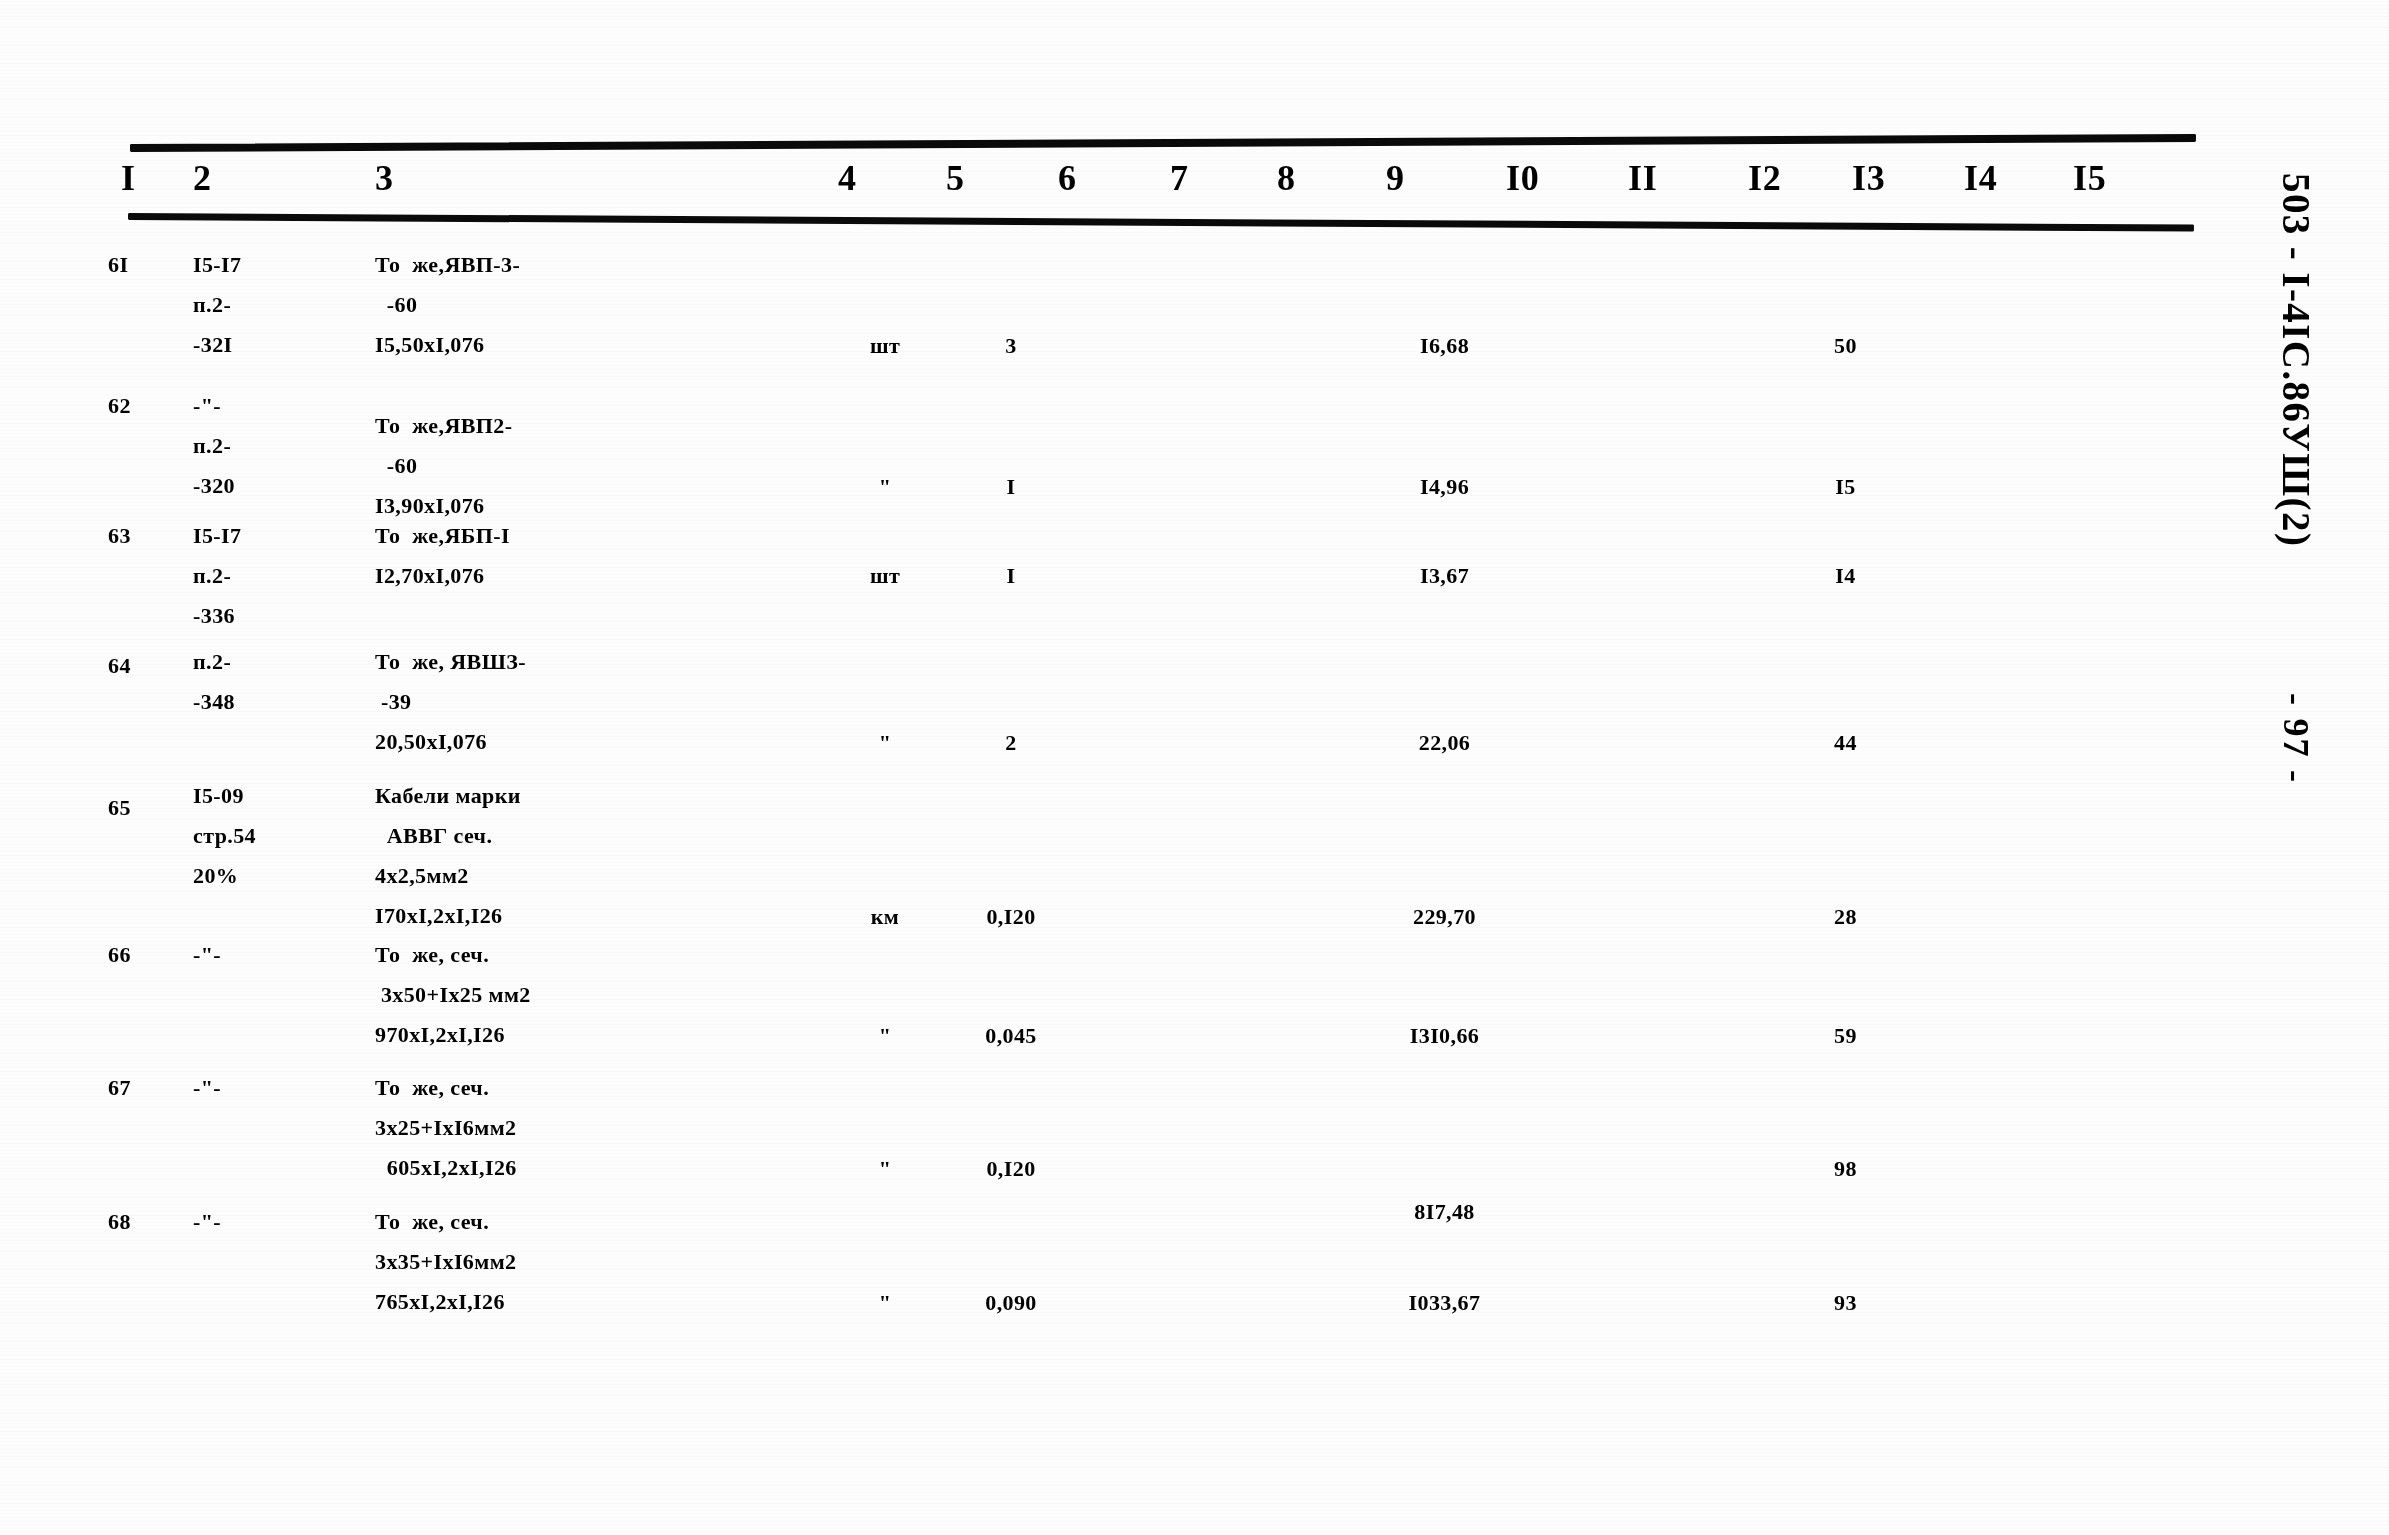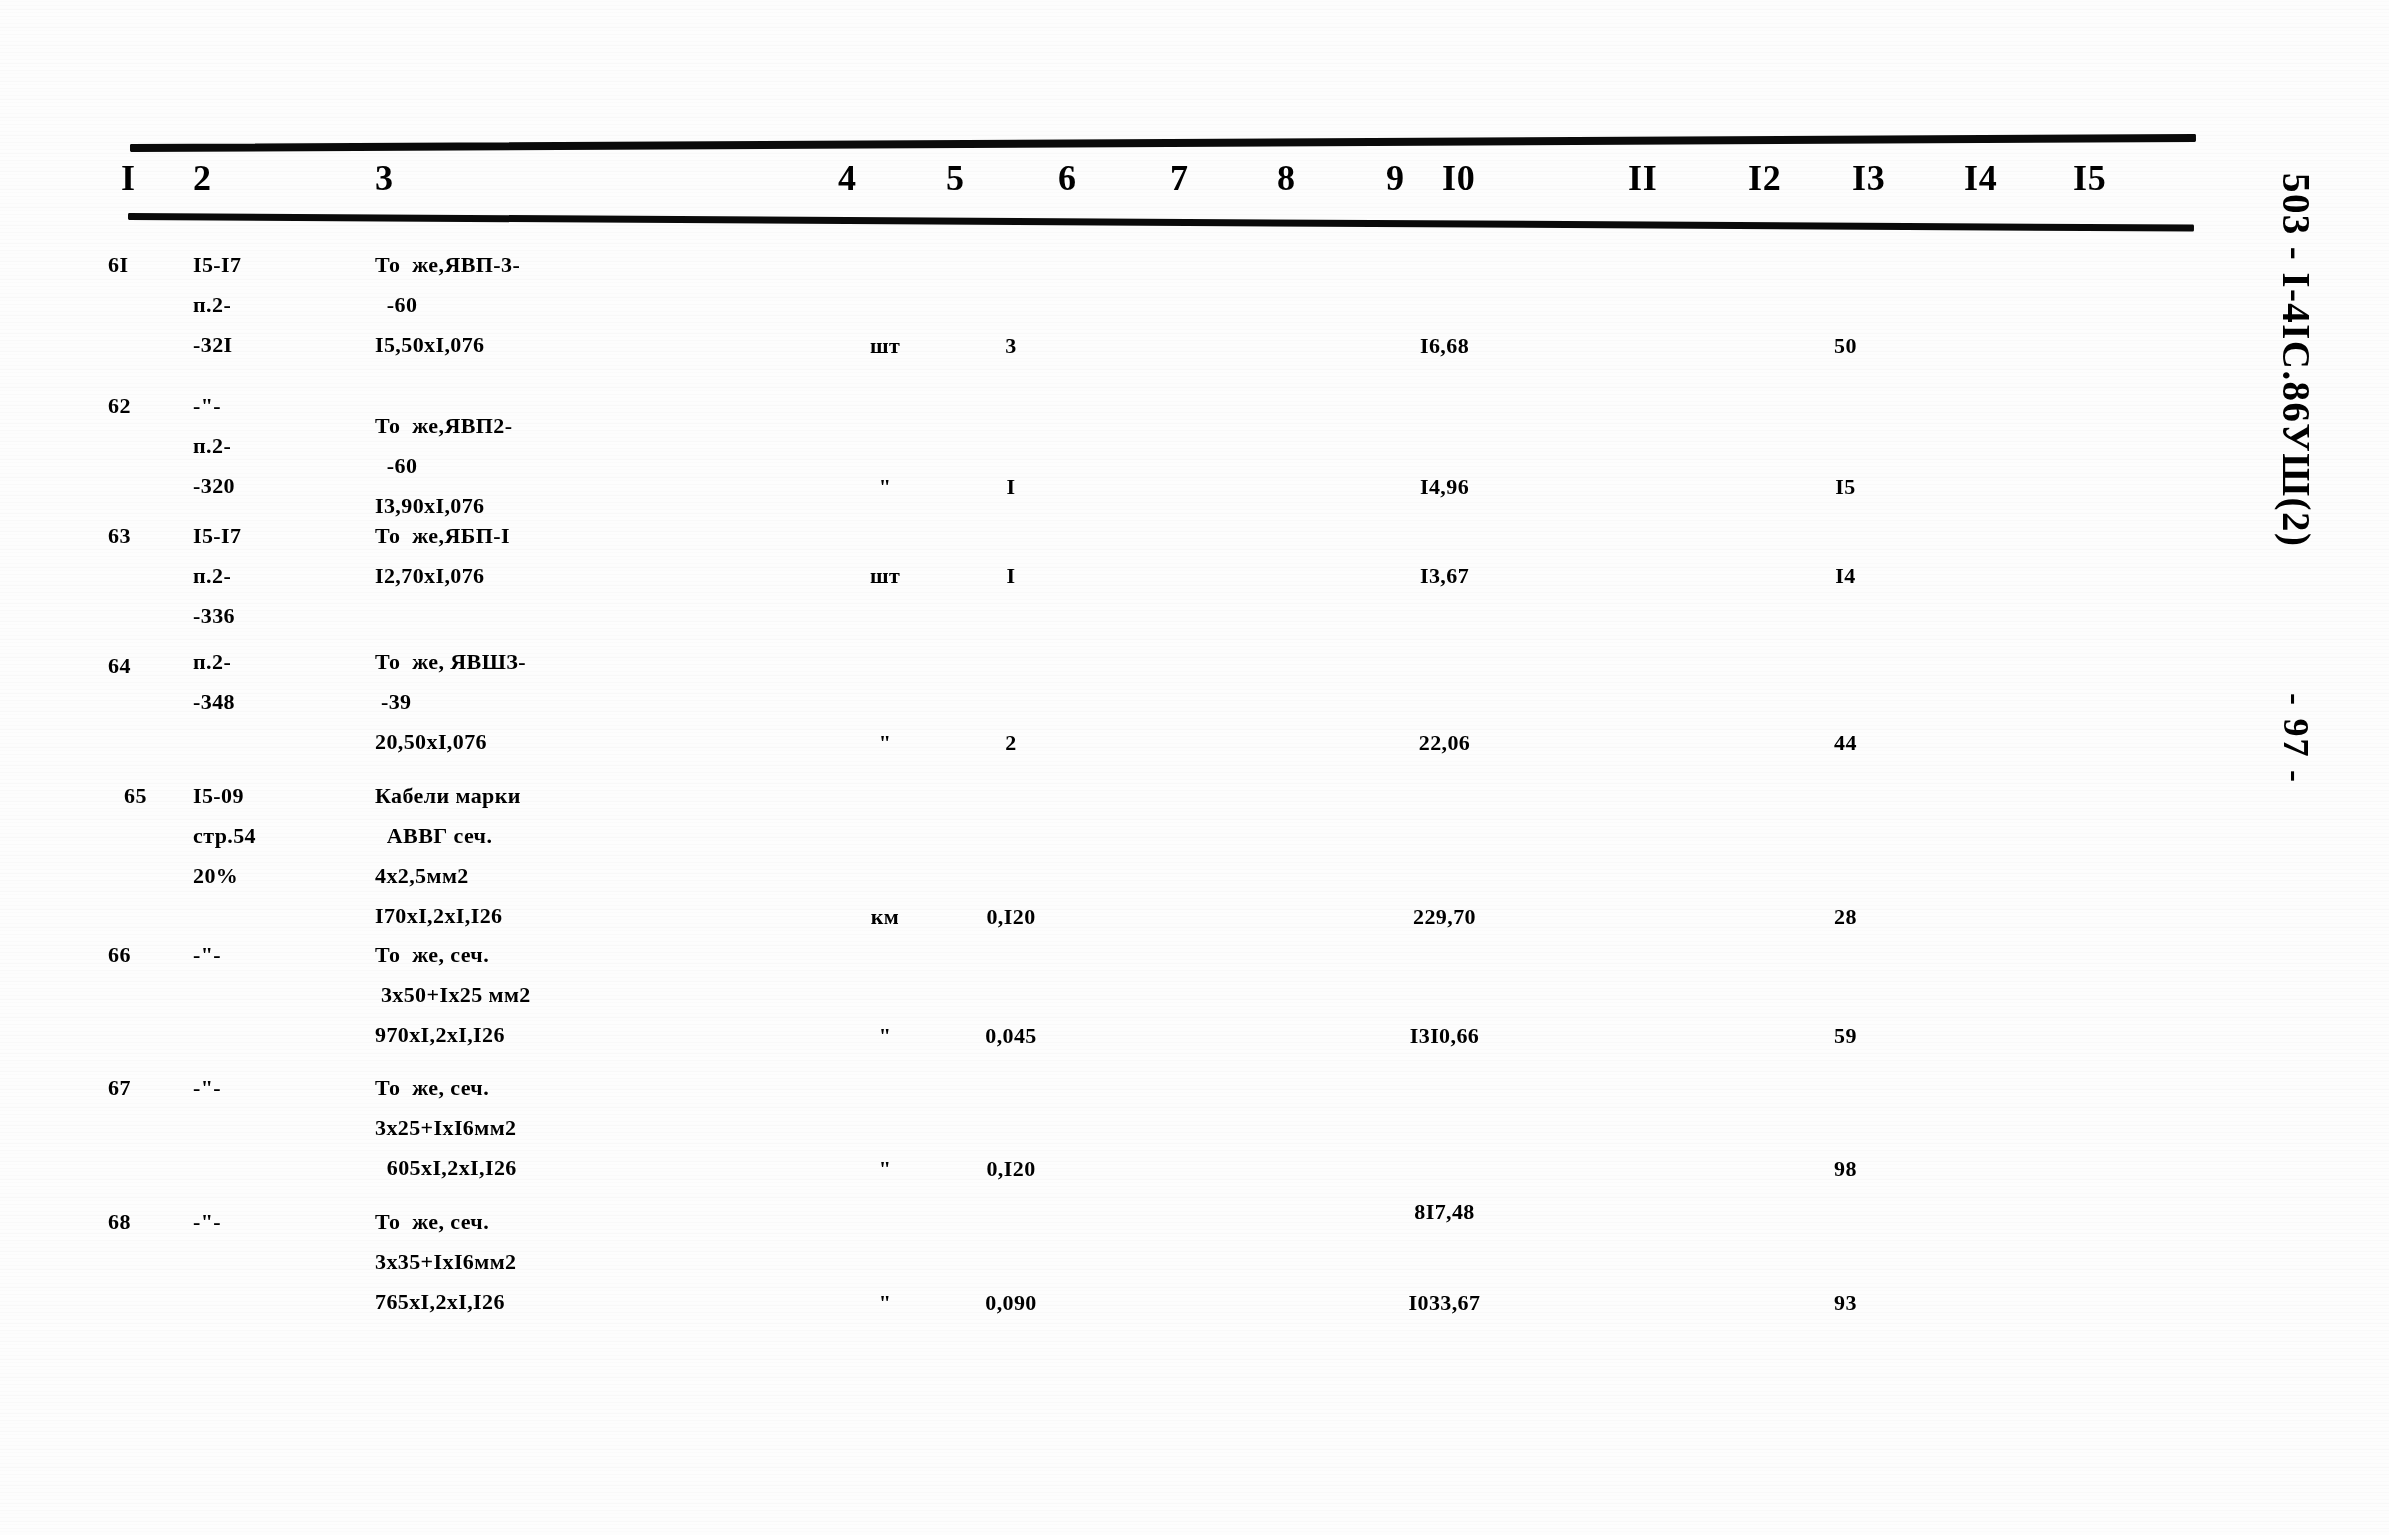--- a/index.html
+++ b/index.html
@@ -139,21 +139,21 @@
     <div id="colheads">
         <div class="colhead" style="left: 13px;">I</div>
         <div class="colhead" style="left: 85px;">2</div>
         <div class="colhead" style="left: 267px;">3</div>
         <div class="colhead" style="left: 730px;">4</div>
         <div class="colhead" style="left: 838px;">5</div>
         <div class="colhead" style="left: 950px;">6</div>
         <div class="colhead" style="left: 1062px;">7</div>
         <div class="colhead" style="left: 1169px;">8</div>
         <div class="colhead" style="left: 1278px;">9</div>
-        <div class="colhead" style="left: 1334px;">I0</div>
+        <div class="colhead" style="left: 1398px;">I0</div>
         <div class="colhead" style="left: 1520px;">II</div>
         <div class="colhead" style="left: 1640px;">I2</div>
         <div class="colhead" style="left: 1744px;">I3</div>
         <div class="colhead" style="left: 1856px;">I4</div>
         <div class="colhead" style="left: 1965px;">I5</div>
       </div>
 
     <div id="rows">
         <div class="row" style="height: 0px; top: 0px; position: absolute; left: 0px; width: 100%;">
           <div class="cell c-num" style="top: 0px;">6I</div>
@@ -199,21 +199,21 @@
 -348</div>
           <div class="cell c-desc" style="top: 0px;">То  же, ЯВШЗ-
  -39
 20,50xI,076</div>
           <div class="cell c-unit" style="top: 81px;">"</div>
           <div class="cell c-qty" style="top: 81px;">2</div>
           <div class="cell c-price" style="top: 81px;">22,06</div>
           <div class="cell c-total" style="top: 81px;">44</div>
         </div>
         <div class="row" style="height: 0px; top: 531px; position: absolute; left: 0px; width: 100%;">
-          <div class="cell c-num" style="top: 0px; margin-left: 16px;">65</div>
+          <div class="cell c-num" style="top: 12px;">65</div>
           <div class="cell c-code" style="top: 0px;">I5-09
 стр.54
 20%</div>
           <div class="cell c-desc" style="top: 0px;">Кабели марки
   АВВГ сеч.
 4x2,5мм2
 I70xI,2xI,I26</div>
           <div class="cell c-unit" style="top: 121px;">км</div>
           <div class="cell c-qty" style="top: 121px;">0,I20</div>
           <div class="cell c-price" style="top: 121px;">229,70</div>

